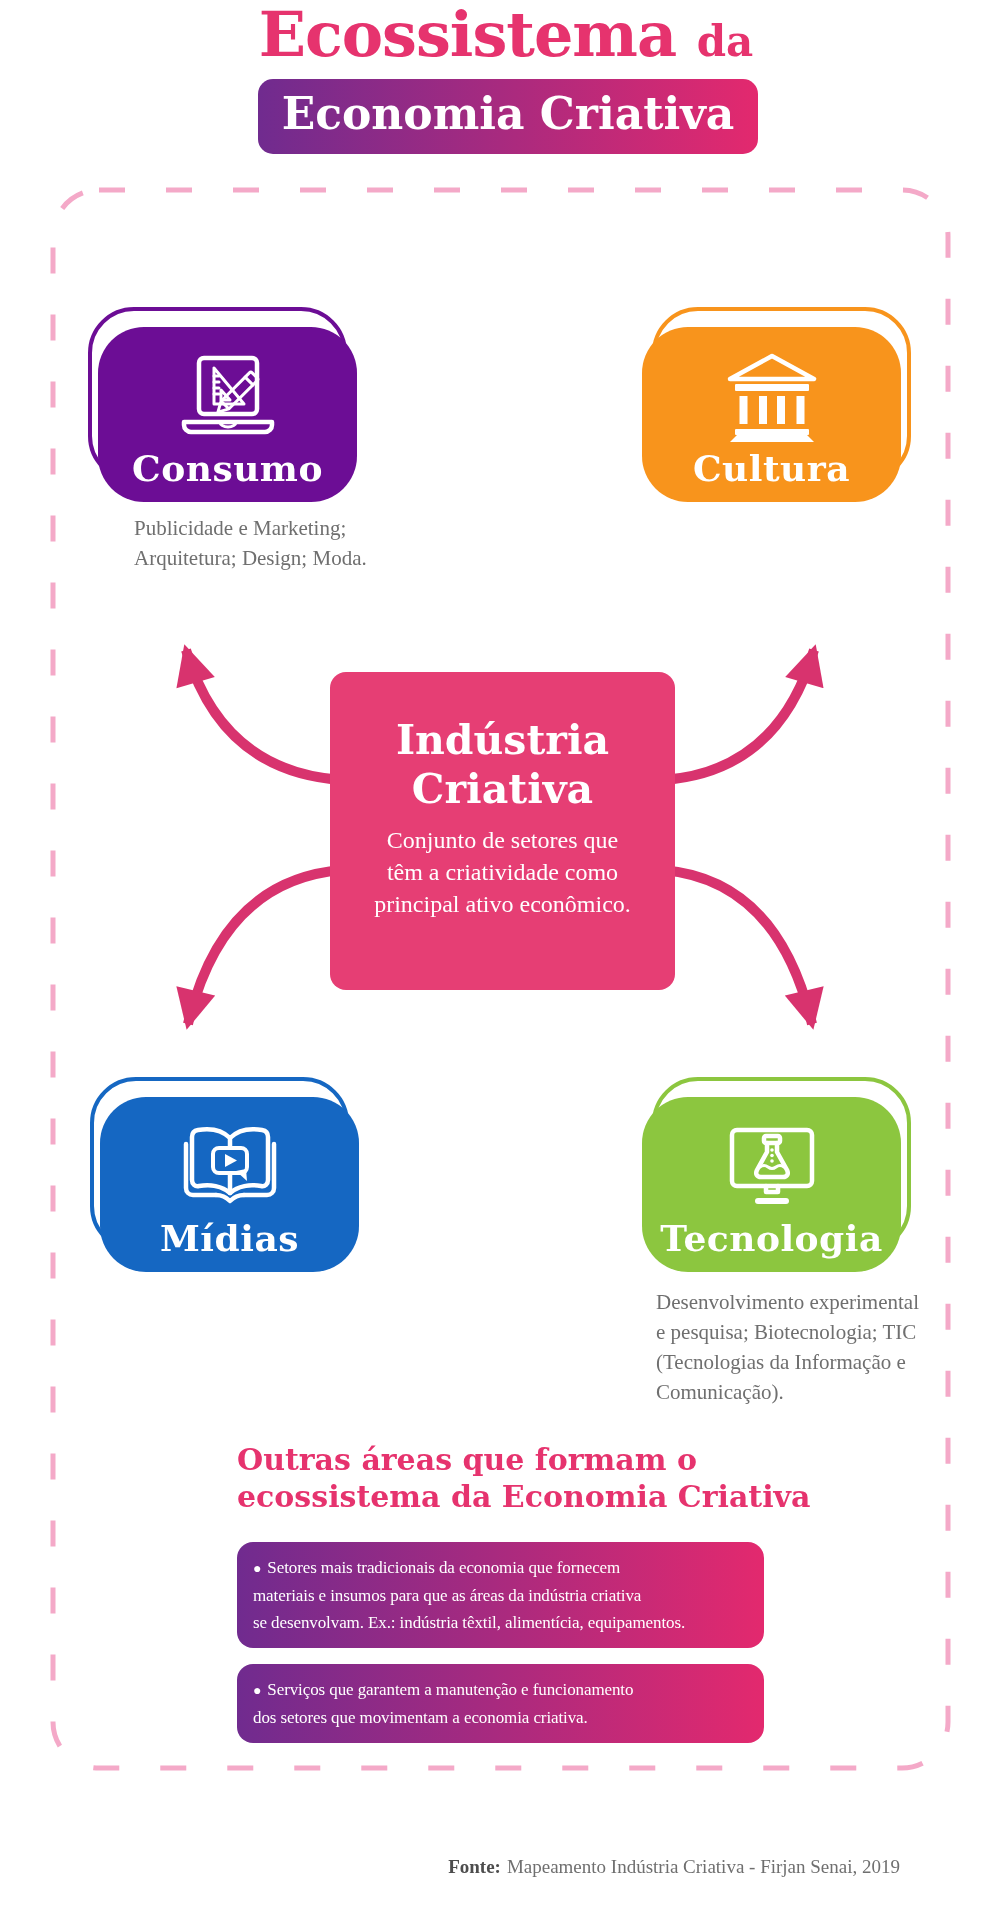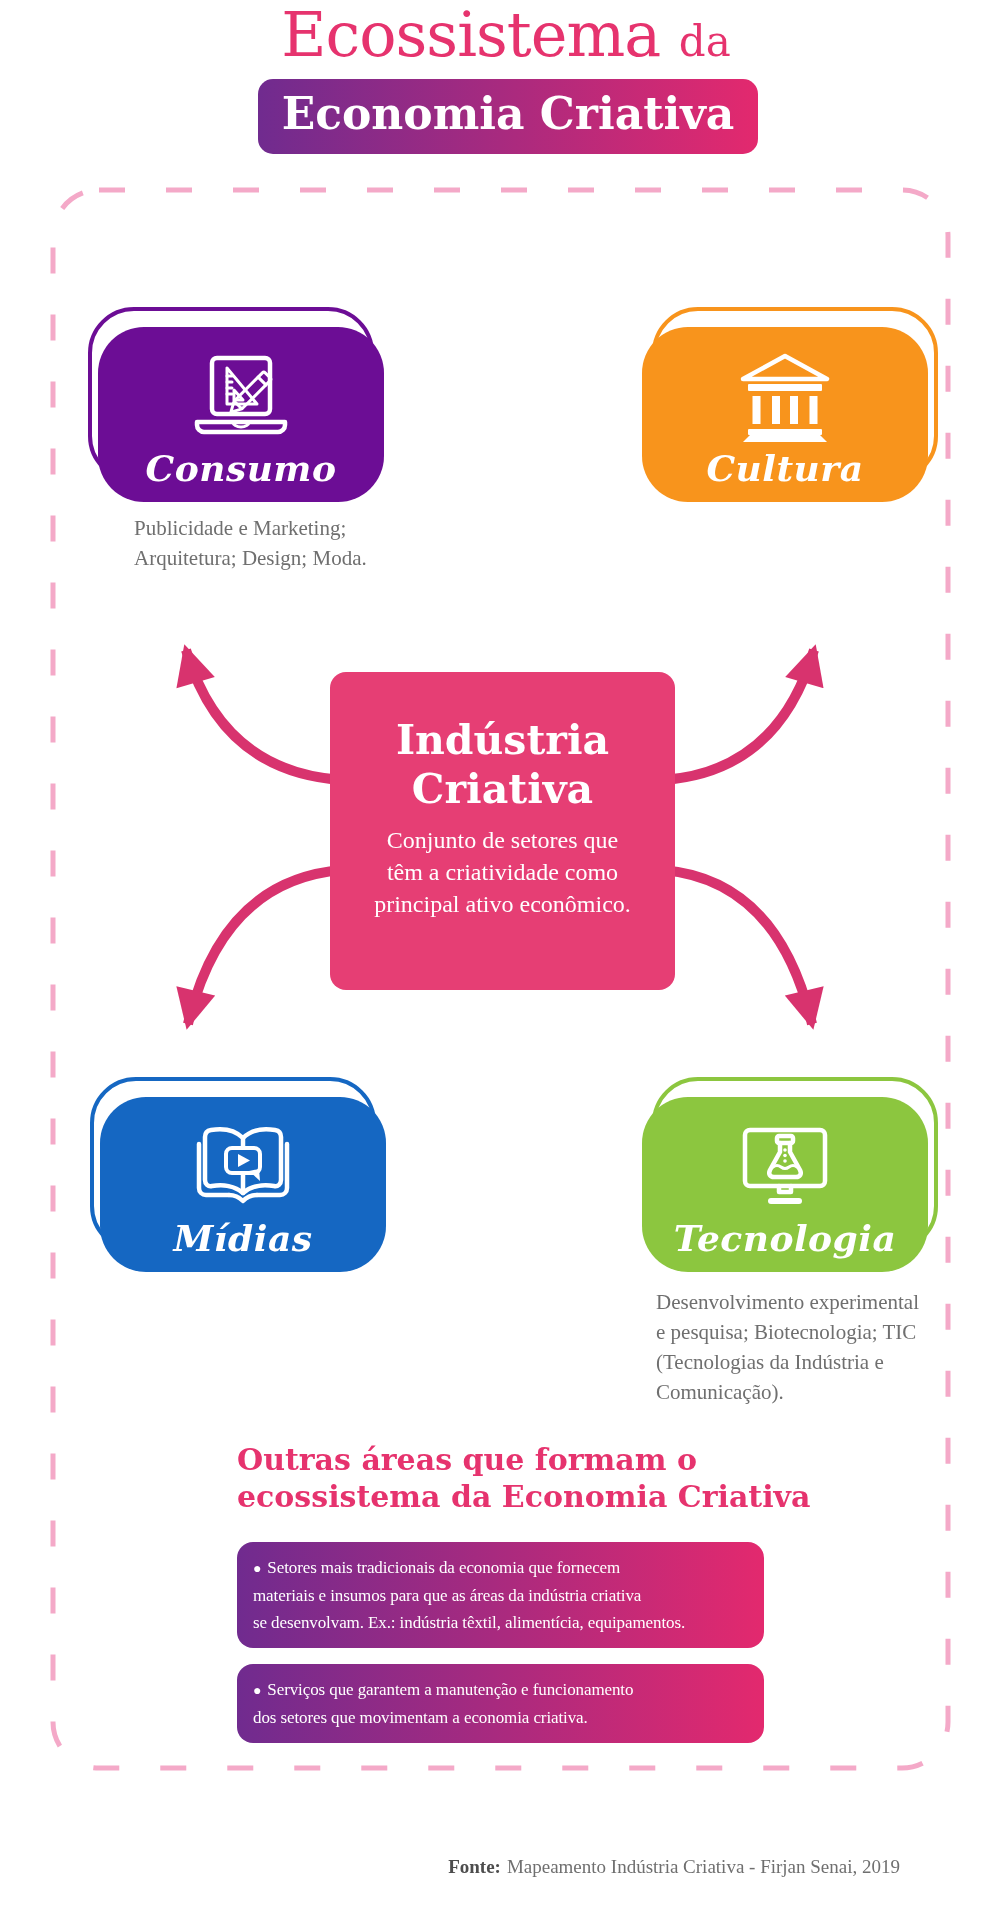--- a/index.html
+++ b/index.html
@@ -5,30 +5,30 @@
   html,body{margin:0;padding:0;background:#ffffff;}
   .stage{
     position:relative;width:1000px;height:1924px;background:#fff;overflow:hidden;
     font-family:"DejaVu Serif",serif;
   }
   
   .frame-svg{position:absolute;left:0;top:0;width:1000px;height:1924px;pointer-events:none;}
   .frame-rect{fill:none;stroke:var(--frame);stroke-width:5;stroke-dasharray:26 41;}
   
   .title-wrap{position:absolute;left:0;top:80;width:980px;text-align:center;z-index:5;}
-  .title-line1{font-size:62px;font-weight:normal;color:var(--pink);letter-spacing:-1px;line-height:70px;padding-left:32px;}
+  .title-line1{font-size:62px;font-weight:bold;color:var(--pink);letter-spacing:-1px;line-height:70px;padding-left:32px;}
   .title-line1 .da{font-size:42px;letter-spacing:0;}
   .title-badge{
     display:inline-block;margin-top:2px;
     background:linear-gradient(90deg,var(--grad-start),var(--grad-end));
     color:#fff;font-size:44px;font-weight:bold;line-height:56px;
     padding:7px 24px 12px 24px;border-radius:15px;margin-left:36px;
   }
   
-  .card-group{position:absolute;width:286px;height:175px;font-style:italic;}
+  .card-group{position:absolute;width:259px;height:175px;}
   .cg-consumo{left:98px;top:327px;}
   .cg-cultura{left:642px;top:327px;}
   .cg-midias{left:100px;top:1097px;}
   .cg-tecnologia{left:642px;top:1097px;}
   .echo{position:absolute;inset:0;background:#fff;border:4px solid var(--card-color);
         border-radius:46px;transform:translate(-10px,-20px);}
   .echo-right{transform:translate(10px,-20px);}
   .card{position:absolute;inset:0;background:var(--card-color);border-radius:46px;
         display:flex;flex-direction:column;align-items:center;justify-content:flex-end;
         padding-bottom:14px;box-sizing:border-box;}
@@ -181,21 +181,21 @@
         <circle class="wf" cx="50" cy="28" r="1.8"></circle>
         <circle class="wf" cx="50" cy="33.5" r="1.8"></circle>
         <circle class="wf" cx="50" cy="39" r="1.8"></circle>
       </svg>
       <div class="card-label">Tecnologia</div>
     </div>
   </div>
   <div class="desc d-tecnologia">
     <div>Desenvolvimento experimental</div>
     <div>e pesquisa; Biotecnologia; TIC</div>
-    <div>(Tecnologias da Indústria e</div>
+    <div>(Tecnologias da Informação e</div>
     <div>Comunicação).</div>
   </div>
 
   <div class="outras-heading">
     <div>Outras áreas que formam o</div>
     <div>ecossistema da Economia Criativa</div>
   </div>
 
   <div class="banners">
     <div class="banner">

